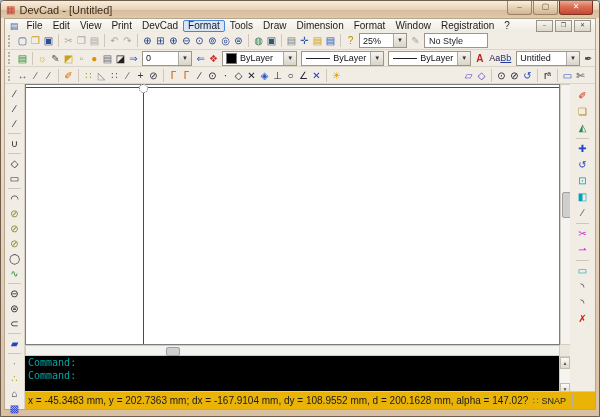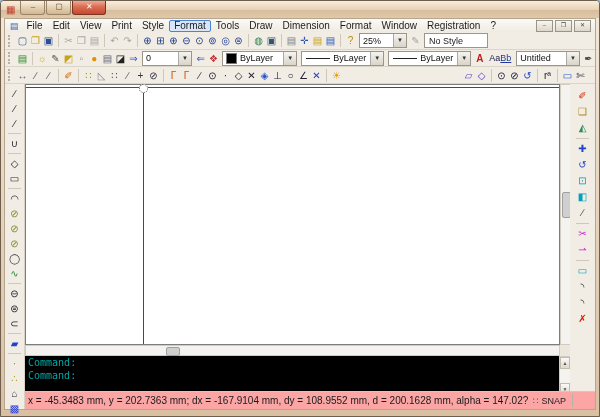--- a/index.html
+++ b/index.html
@@ -71,52 +71,53 @@
   .vthumb{position:absolute;left:1px;top:107px;width:7px;height:24px;background:#cfcfcf;border:1px solid #a0a0a0;border-radius:2px;}
   
   .cmd{position:absolute;left:20px;top:272px;width:534px;height:40px;background:#000;overflow:hidden;
        font-family:"DejaVu Sans Mono",monospace;}
   .cmd-line{font-size:10px;line-height:13px;color:#00a6a6;padding-left:3px;white-space:pre;}
   .cmdscroll{position:absolute;left:554px;top:272px;width:12px;height:40px;background:#f4f3f0;border:1px solid #d0ccc2;
              box-sizing:border-box;display:flex;flex-direction:column;justify-content:space-between;}
   .sarrow{display:block;height:10px;font-size:5px;line-height:10px;text-align:center;color:#555;
           background:linear-gradient(#fbfaf8,#ddd8cd);border:1px solid #c2bcb0;cursor:default;}
   
-  .statusbar{position:absolute;left:20px;right:0;bottom:0;height:18px;background:#fca5a5;border-top:1px solid #cfcabe;
+  .statusbar{position:absolute;left:20px;right:0;bottom:0;height:18px;background:#eab308;border-top:1px solid #cfcabe;
              display:flex;align-items:center;font-size:10px;color:#1a1a1a;padding-left:3px;box-sizing:border-box;margin-top:36px;}
   .coords{white-space:nowrap;}
   .snapbox{display:flex;align-items:center;gap:3px;margin-left:auto;}
   .snapicon{color:#2255cc;font-size:9px;}
   .snaplabel{font-size:9px;color:#222;}
   .status-sep{width:1px;height:13px;background:#b9b2a4;margin:0 6px;}
   .status-end{width:16px;}
 </style>
 </head>
 <body>
 
 <div class="win">
   <div class="titlebar">
     <span class="appicon">▦</span>
+    <span class="title">DevCad - [Untitled]</span>
     <div class="caption">
         <span class="cbtn" title="minimize-button">–</span>
         <span class="cbtn" title="maximize-button">▢</span>
         <span class="cbtn" title="close-button">✕</span>
       </div>
   </div>
 
   <div class="client">
 
     <div class="menubar">
       <span class="docicon">▤</span>
       <div class="menus">
           <span class="menu-item">File</span>
           <span class="menu-item">Edit</span>
           <span class="menu-item">View</span>
           <span class="menu-item">Print</span>
-          <span class="menu-item">Style</span>
+          <span class="menu-item">DevCad</span>
           <span class="menu-item active">Format</span>
           <span class="menu-item">Tools</span>
           <span class="menu-item">Draw</span>
           <span class="menu-item">Dimension</span>
           <span class="menu-item">Format</span>
           <span class="menu-item">Window</span>
           <span class="menu-item">Registration</span>
           <span class="menu-item">?</span>
         </div>
       <div class="mdibtns">

